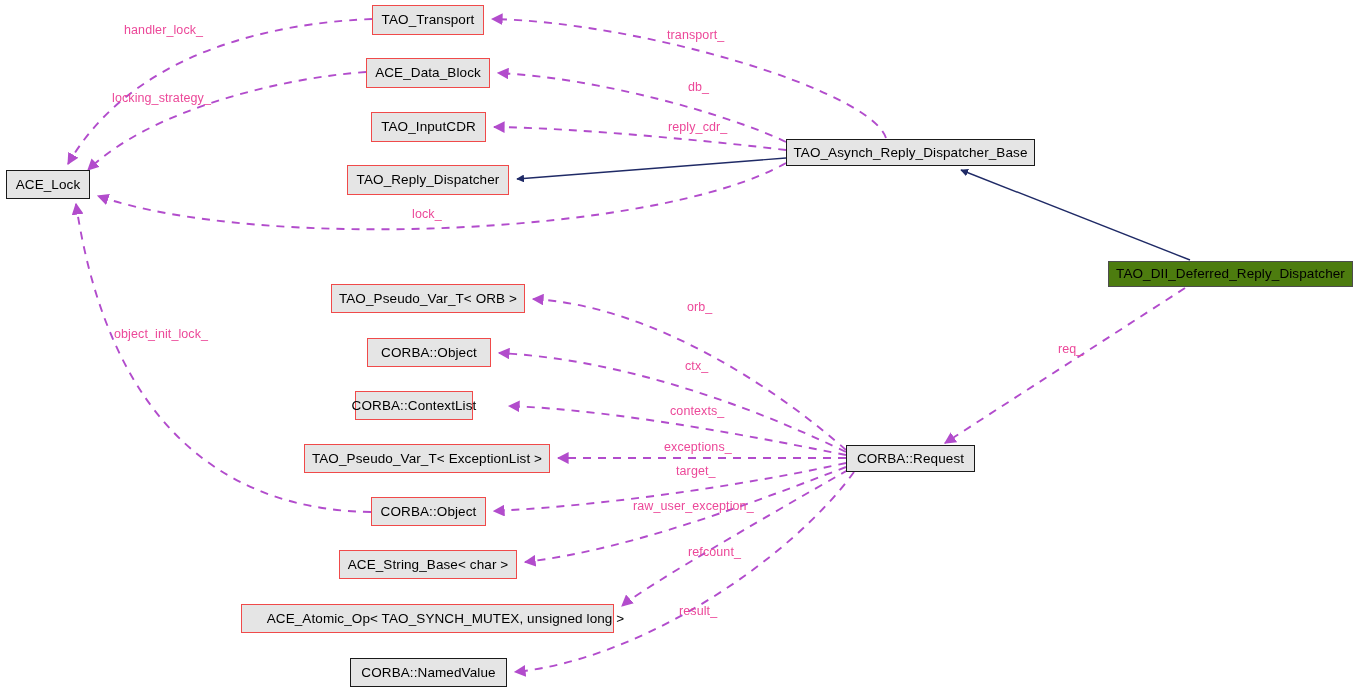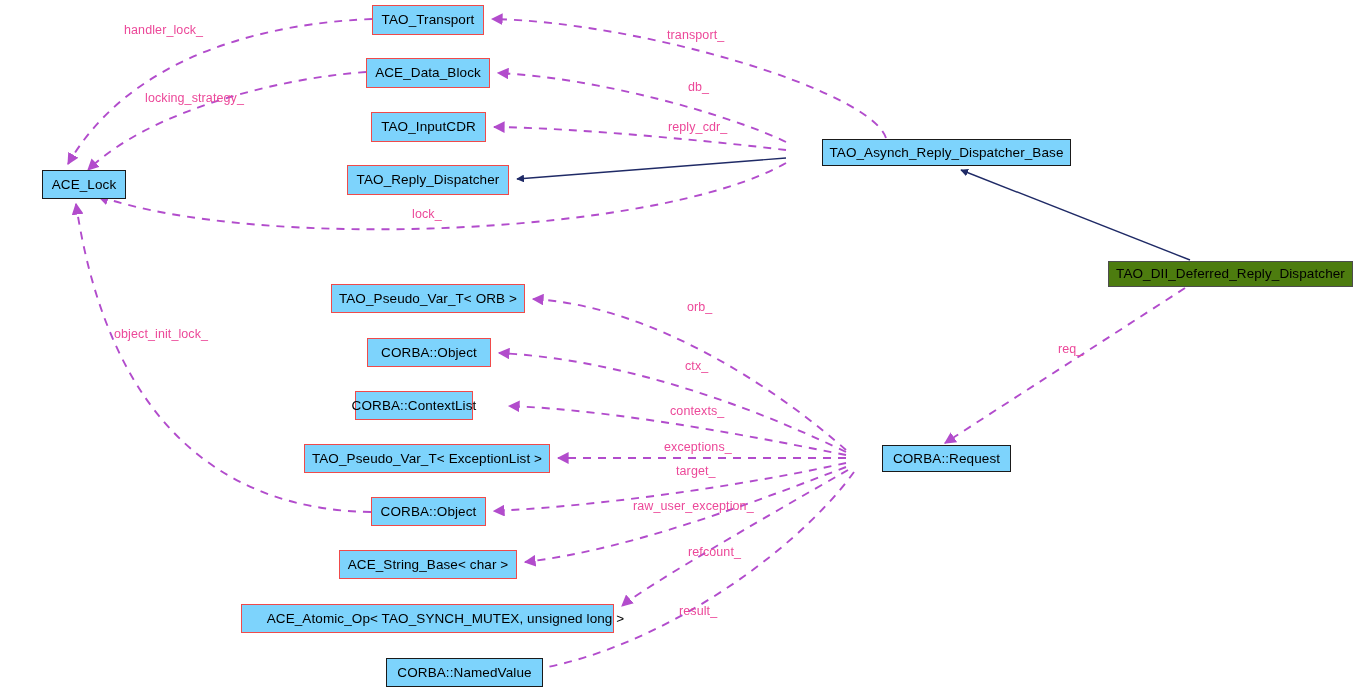--- a/index.html
+++ b/index.html
@@ -24,31 +24,30 @@
     top: 0; left: 0;
     width: 1357px;
     height: 692px;
   }
   .node-box {
     position: absolute;
     box-sizing: border-box;
     display: flex;
     align-items: center;
     justify-content: center;
-    background: #7dd3fc;
+    background: #e5e5e5;
     border: 1px solid #f04a4a;
     font-size: 13.5px;
     color: #000000;
     white-space: nowrap;
     line-height: 1;
     letter-spacing: 0.1px;
   }
   .node-box.plain {
     border: 1px solid #1a1a1a;
-    margin-left: 36px;
   }
   .node-box.highlight {
     border: 1px solid #4d4d4d;
     background: #4d7c0f;
   }
   .edge-label {
     position: absolute;
     font-size: 12.5px;
     color: #ec4899;
     white-space: nowrap;
@@ -139,21 +138,21 @@
         <span>CORBA::NamedValue</span>
       </div>
       <div class="node-box plain" style="left: 846px; top: 445px; width: 129px; height: 27px; justify-content: center;">
         <span>CORBA::Request</span>
       </div>
     </div>
   <div id="labels-layer">
       <div class="edge-label" style="left: 124px; top: 24px;">handler_lock_</div>
       <div class="edge-label" style="left: 667px; top: 29px;">transport_</div>
       <div class="edge-label" style="left: 688px; top: 81px;">db_</div>
-      <div class="edge-label" style="left: 112px; top: 92px; margin-left: 33px;">locking_strategy_</div>
+      <div class="edge-label" style="left: 112px; top: 92px;">locking_strategy_</div>
       <div class="edge-label" style="left: 668px; top: 121px;">reply_cdr_</div>
       <div class="edge-label" style="left: 412px; top: 208px;">lock_</div>
       <div class="edge-label" style="left: 687px; top: 301px;">orb_</div>
       <div class="edge-label" style="left: 114px; top: 328px;">object_init_lock_</div>
       <div class="edge-label" style="left: 1058px; top: 343px;">req_</div>
       <div class="edge-label" style="left: 685px; top: 360px;">ctx_</div>
       <div class="edge-label" style="left: 670px; top: 405px;">contexts_</div>
       <div class="edge-label" style="left: 664px; top: 441px;">exceptions_</div>
       <div class="edge-label" style="left: 676px; top: 465px;">target_</div>
       <div class="edge-label" style="left: 633px; top: 500px;">raw_user_exception_</div>

